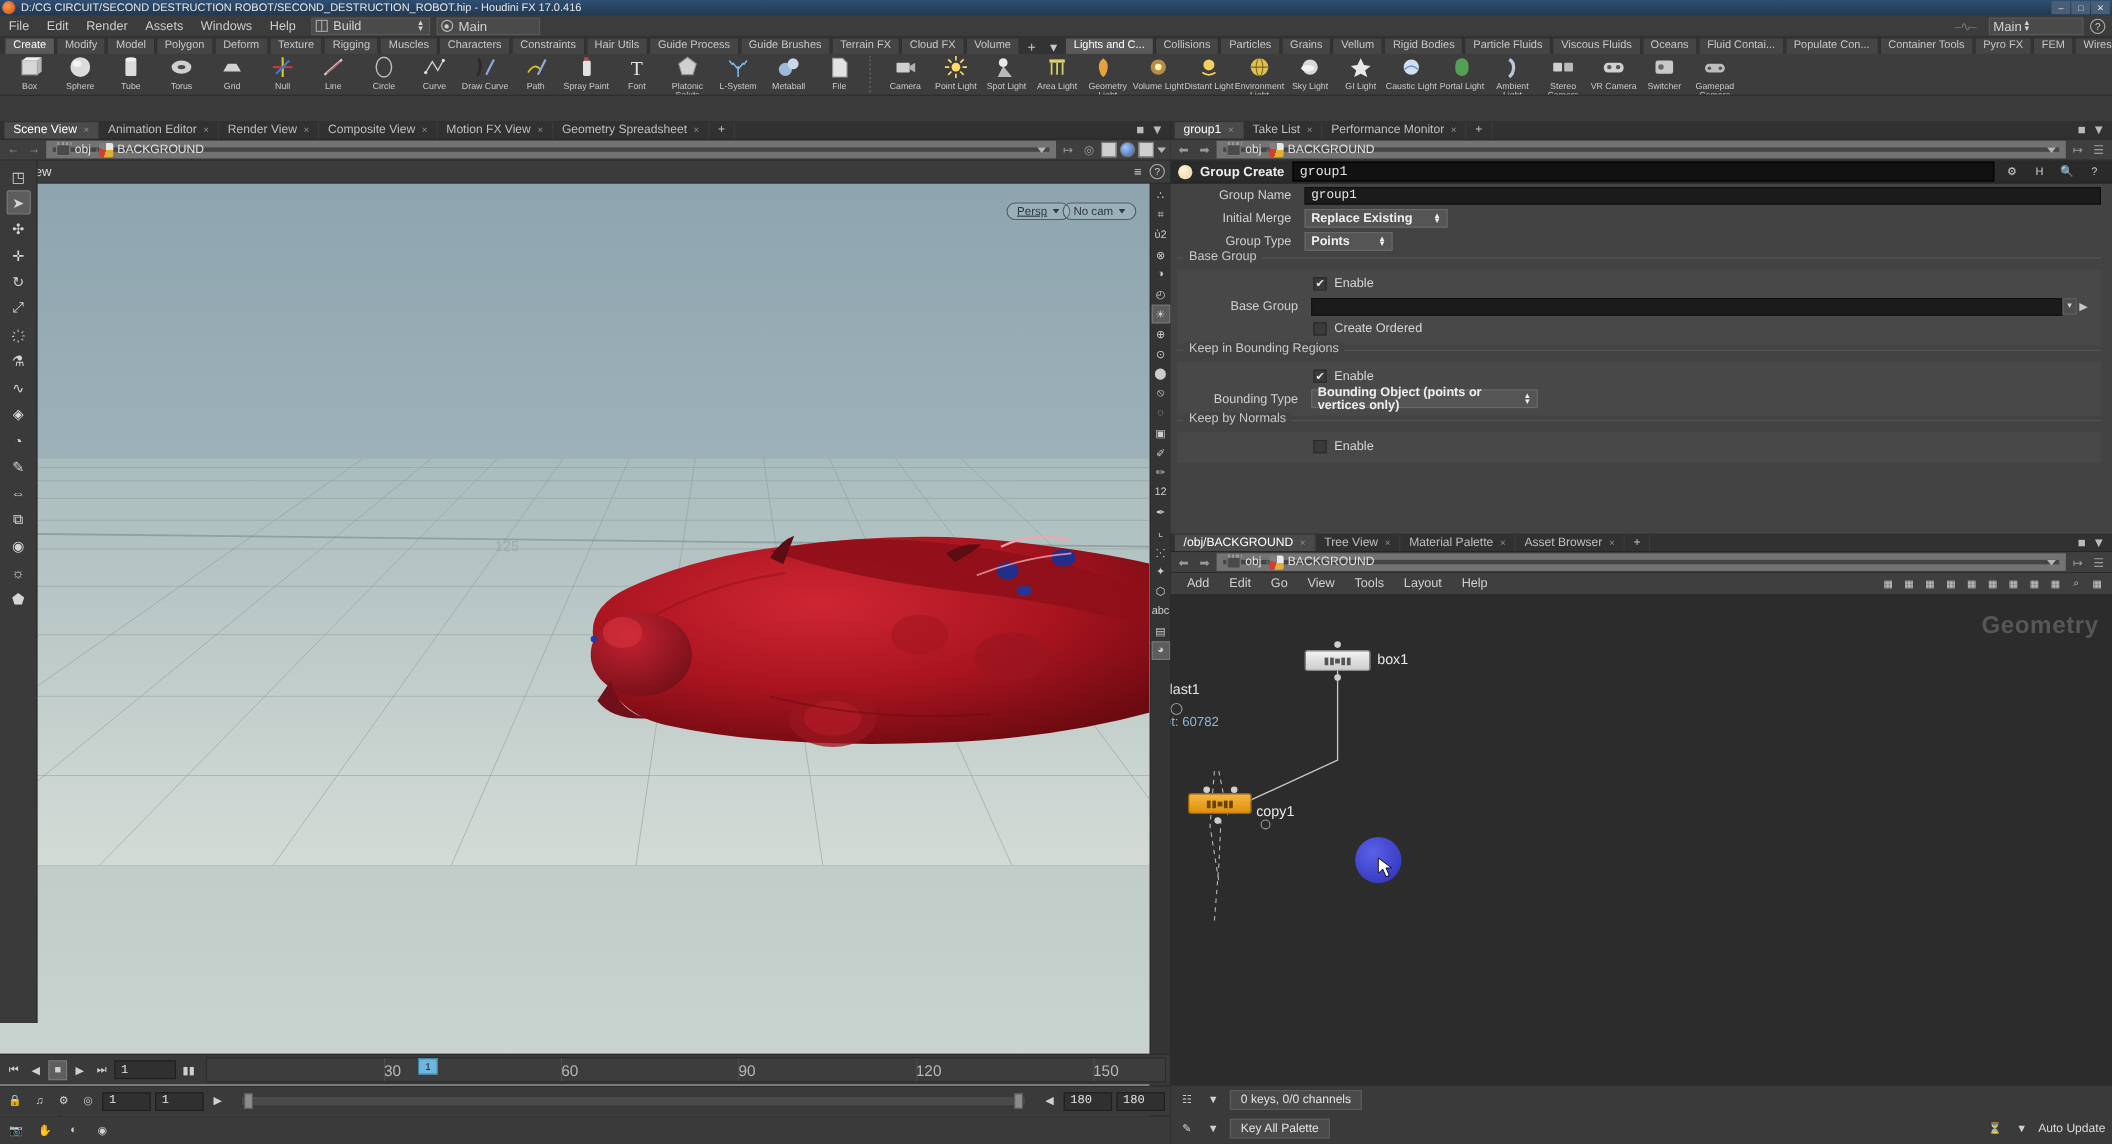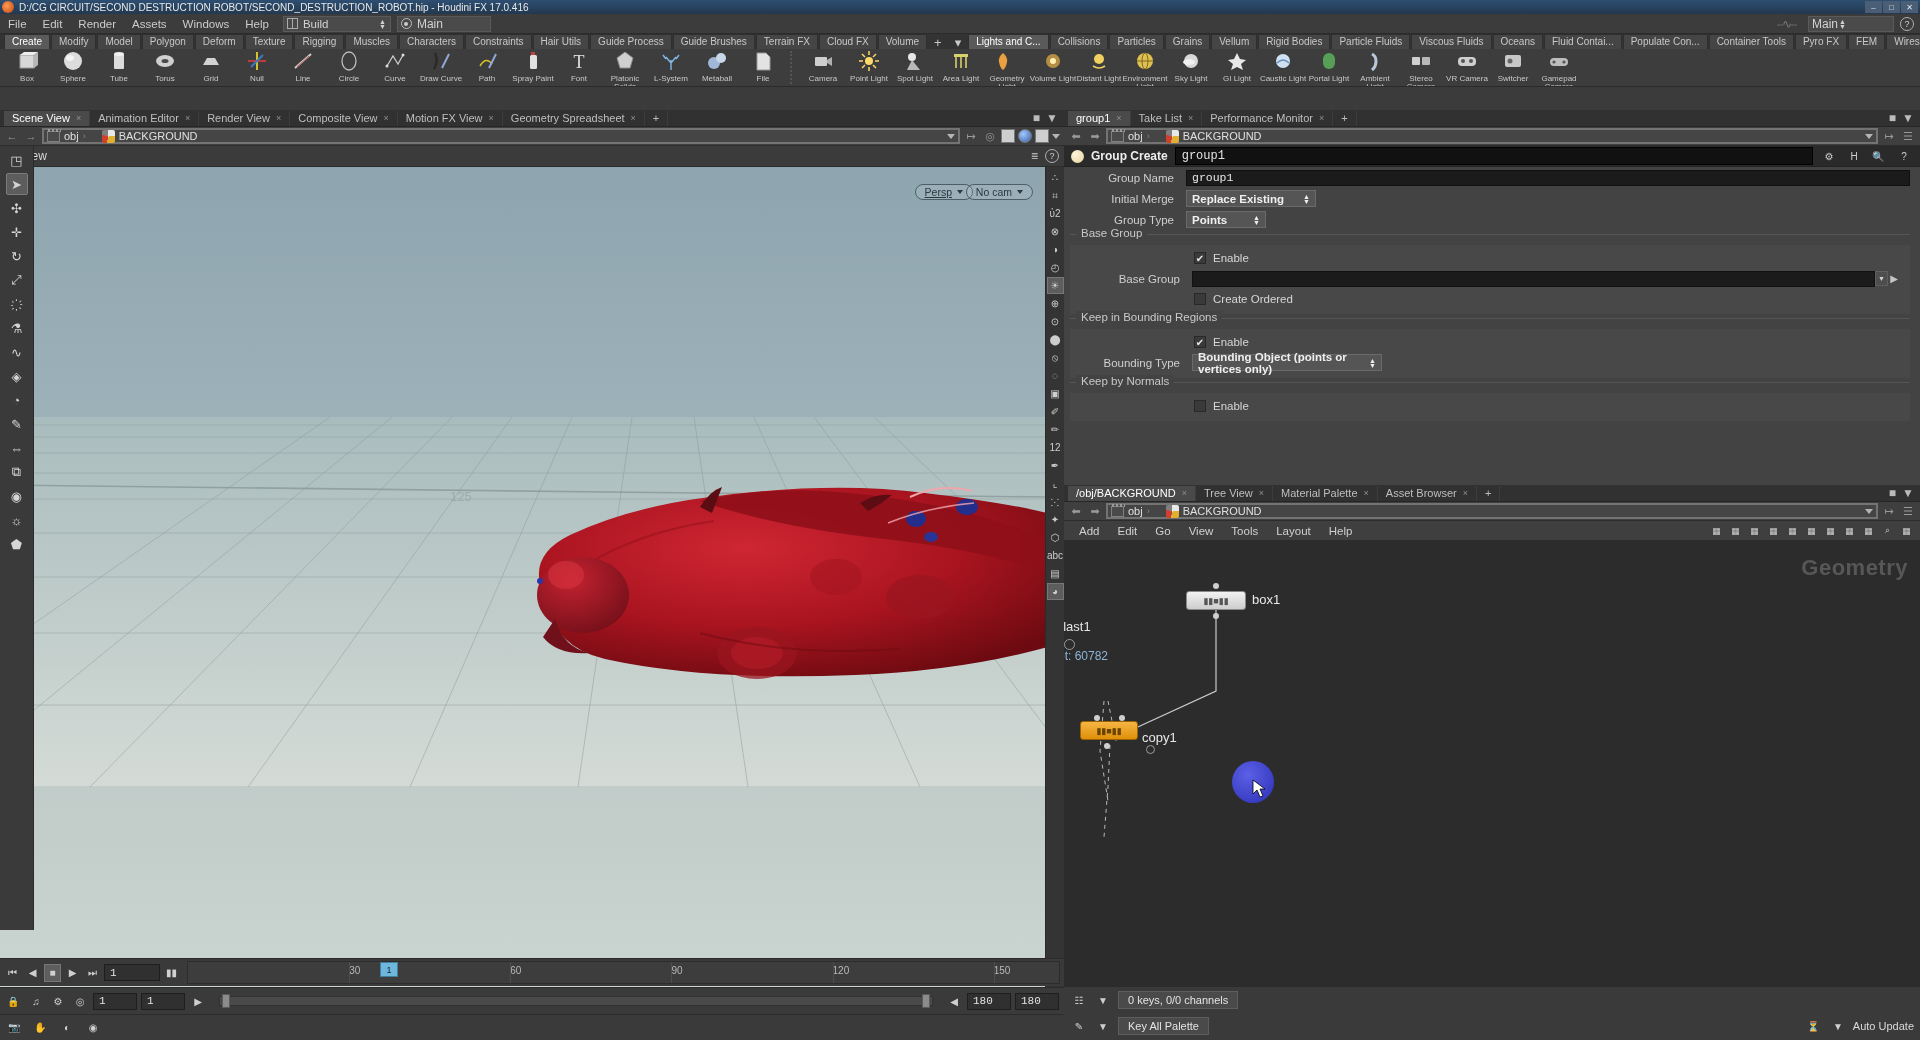--- a/index.html
+++ b/index.html
@@ -62,22 +62,22 @@
   
   .body { position:absolute; top:110px; left:0; right:0; bottom:0; display:flex; }
   .leftpane { width:1064px; position:relative; background:#0f172a; display:flex; flex-direction:column;}
   .rightpane { flex:1; background:#3b3b3b; display:flex; flex-direction:column; }
 
   
   .pathbar { height:19px; background:#3f3f3f; display:flex; align-items:center; gap:3px;
     padding:0 4px; border-bottom:1px solid #2c2c2c;}
   .arrowbtn { width:16px;height:15px;display:flex;align-items:center;justify-content:center;
     color:#9a9a9a; font-size:11px;}
-  .pathfield { flex:1; height:16px; background:#454545; border:2px solid #737373; display:flex;
-    align-items:center; padding:0 3px; gap:16px;}
+  .pathfield { flex:1; height:16px; background:#454545; border:6px solid #737373; display:flex;
+    align-items:center; padding:0 3px; gap:0;}
   .pcrumb { display:flex; align-items:center; gap:4px; font-size:11px; color:#e0e0e0;}
   .pcrumb .chev { color:#888; font-size:9px;}
   .icn-obj { width:13px;height:11px;background:#4a4a4a;border:1px solid #808080; position:relative;}
   .icn-obj:before{content:"";position:absolute;top:-3px;left:0;width:13px;height:3px;
     background:repeating-linear-gradient(90deg,#999 0 2px,transparent 2px 4px);}
   .icn-geo { width:13px;height:13px;border-radius:2px; background:conic-gradient(#e8e8e8 0 25%,#e0b030 25% 55%,#d04030 55% 80%,#7f7f7f 80% 100%);}
   .pathbtns { display:flex; align-items:center; gap:3px;}
   .sqbtn { width:14px;height:14px;background:#cfcfcf;border:1px solid #777;}
   .tri { width:0;height:0;border-left:4px solid transparent;border-right:4px solid transparent;
     border-top:5px solid #b5b5b5;}
@@ -173,21 +173,21 @@
   .timeline { position:absolute; left:0; bottom:54px; width:1064px; height:28px; background:#3a3a3a;
     display:flex; align-items:center; gap:3px; padding:0 4px; border-top:1px solid #2b2b2b;}
   .tbtn { width:17px;height:18px; display:flex; align-items:center; justify-content:center;
     color:#d0d0d0; font-size:10px;}
   .tbtn.big { background:#5e5e5e; border:1px solid #777; }
   .framefield { width:56px;height:17px;background:#303030;border:1px solid #1e1e1e; display:flex;
     align-items:center; padding:0 5px; font-size:11px; color:#e2e2e2;
     font-family:"Liberation Mono", monospace;}
   .ruler { flex:1; height:23px; background:#3d3d3d; border:1px solid #2c2c2c; position:relative;
     margin-left:4px;}
-  .rtick { position:absolute; top:3px; font-size:10px; color:#b8b8b8;}
+  .rtick { position:absolute; top:3px; font-size:14px; color:#b8b8b8;}
   .rline { position:absolute; top:0; bottom:0; width:1px; background:#4e4e4e;}
   .playhead { position:absolute; top:0; height:15px; width:18px; background:#6fb6dc; border:1px solid #3f7f9f;
     display:flex; align-items:center; justify-content:center; font-size:9px; color:#10222b;}
 
   .botbar { position:absolute; left:0; bottom:26px; width:1064px; height:27px; background:#3a3a3a;
     display:flex; align-items:center; gap:4px; padding:0 5px; border-top:1px solid #2c2c2c;}
   .bslider { flex:1; height:10px; background:#4a4a4a; border:1px solid #333; margin:0 8px; position:relative;}
   .bknob { position:absolute; width:8px; height:14px; background:#8c8c8c; border:1px solid #5a5a5a;
     top:-3px;}
 
@@ -974,21 +974,21 @@
 
         <div class="pgroup">
           <div class="gtitle">Keep in Bounding Regions</div>
           <div class="gbody">
             <div class="chkrow">
               <div class="chk">✔</div>
               <div class="cl">Enable</div>
             </div>
             <div class="prow">
               <div class="plabel">Bounding Type</div>
-              <div class="pmenu" style="width:190px">
+              <div class="pmenu" style="width:206px">
                 <span>Bounding Object (points or vertices only)</span>
                 <span class="sp2">▲<br>▼</span>
               </div>
             </div>
           </div>
         </div>
 
         <div class="pgroup">
           <div class="gtitle">Keep by Normals</div>
           <div class="gbody">

